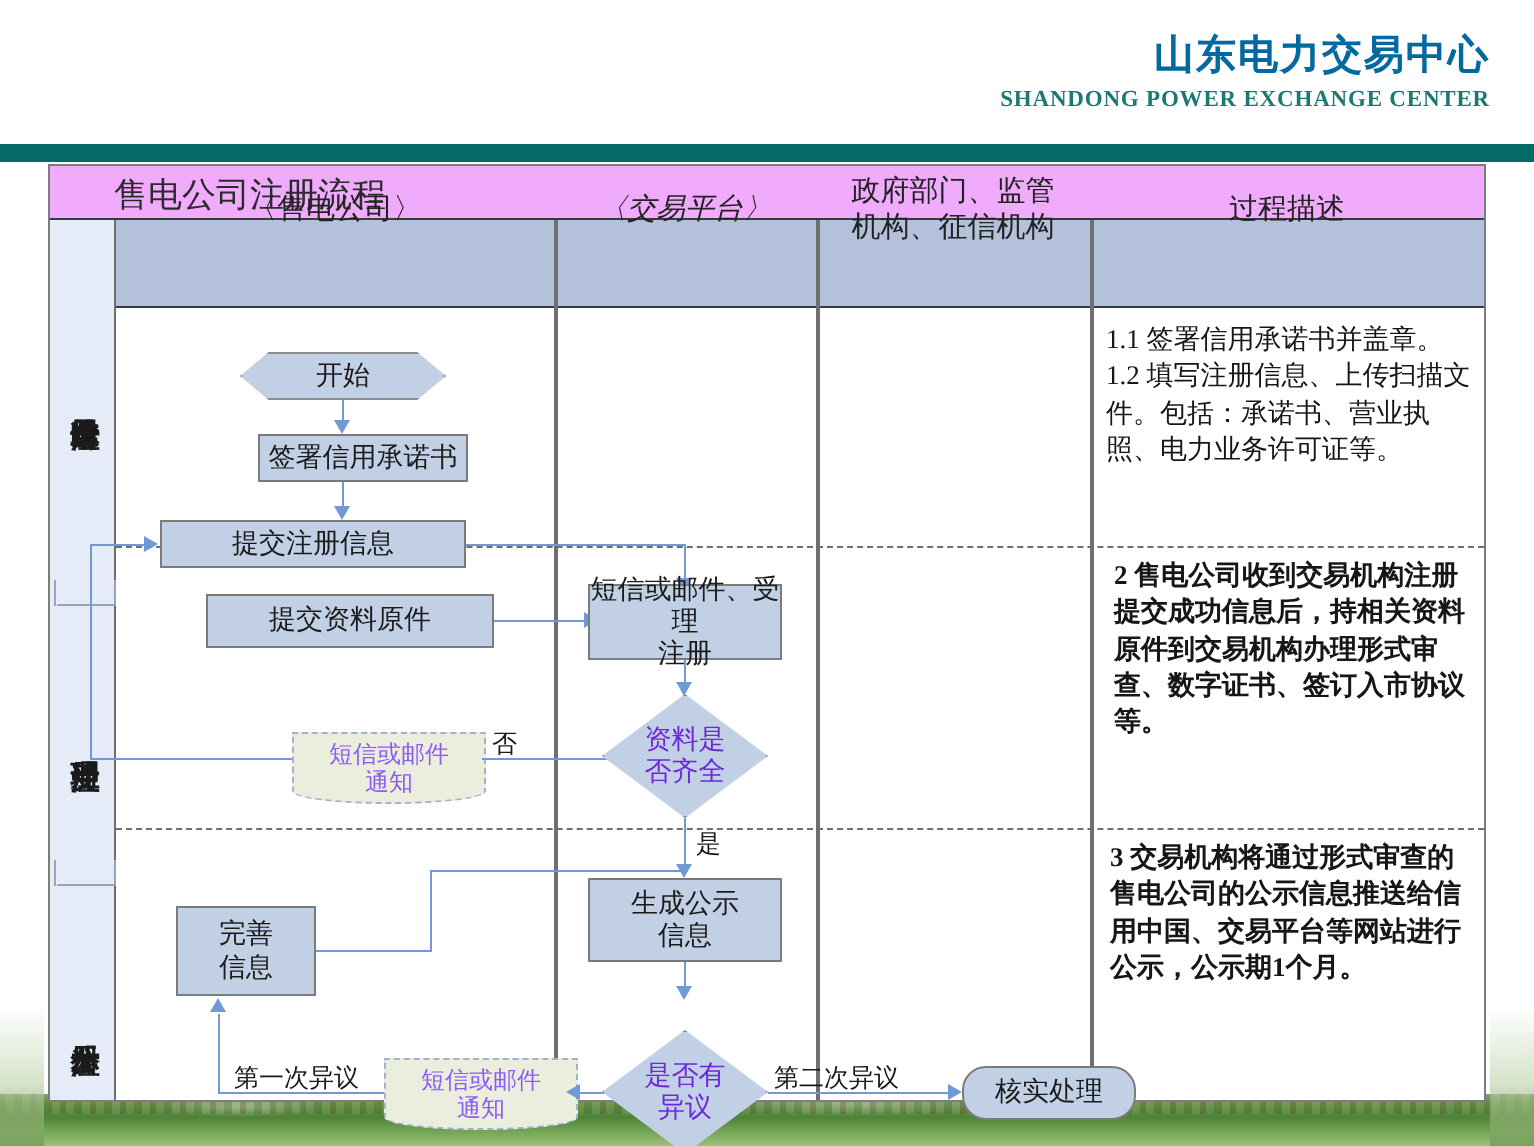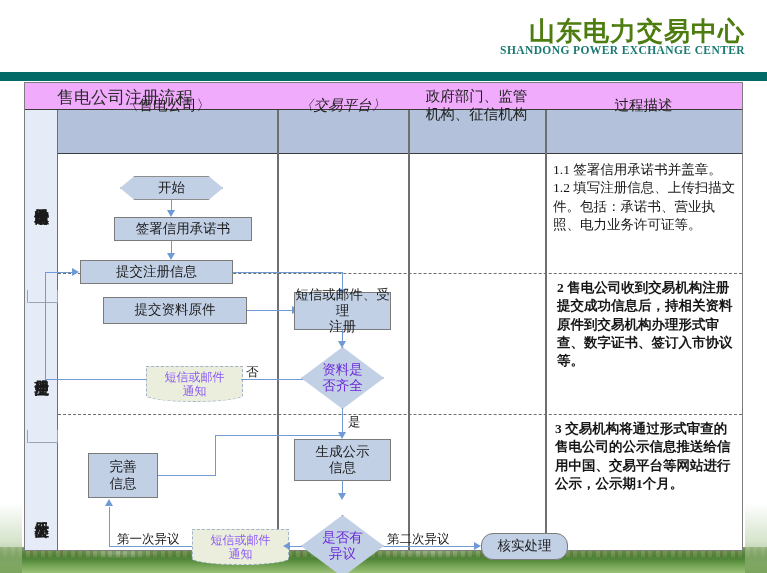--- a/index.html
+++ b/index.html
@@ -7,22 +7,22 @@
     width:767px;height:573px;overflow:hidden;position:relative;
     background:#ffffff;
     font-family:"Liberation Serif","DejaVu Serif",serif;
   }
 
   
   #header{position:absolute;left:0;top:0;width:767px;height:80px;}
   #logo-cn{
     position:absolute;right:22px;top:14px;
     font-family:"Liberation Sans","DejaVu Sans",sans-serif;
-    font-weight:bold;font-size:26px;letter-spacing:1px;
-    color:#4d7c0f;white-space:nowrap;
+    font-weight:bold;font-size:20px;letter-spacing:1px;
+    color:#0369a1;white-space:nowrap;
   }
   #logo-en{
     position:absolute;right:22px;top:44px;
     font-family:"Liberation Serif","DejaVu Serif",serif;
     font-weight:bold;font-size:11.5px;letter-spacing:.4px;
     color:#1a7a72;white-space:nowrap;
   }
   #teal-bar{position:absolute;left:0;top:72px;width:767px;height:9px;background:#046a67;}
 
   
@@ -181,21 +181,21 @@
     <div class="stage-label" style="top:346px;height:110px;">注册公示</div>
   </div>
 
   <div class="sec-divider" style="top:190px;"></div>
   <div class="sec-divider" style="top:331px;"></div>
 
   <div class="shape hex" style="left:95px;top:93px;width:103px;height:24px;">开始</div>
   <div class="ln lnv" style="left:146px;top:117px;height:13px;"></div>
   <div class="arw arw-d" style="left:142px;top:127px;"></div>
 
-  <div class="shape rect" style="left:89px;top:134px;width:138px;height:24px;">签署信用承诺书</div>
+  <div class="shape rect" style="left:104px;top:134px;width:105px;height:24px;">签署信用承诺书</div>
   <div class="ln lnv" style="left:146px;top:158px;height:15px;"></div>
   <div class="arw arw-d" style="left:142px;top:170px;"></div>
 
   <div class="shape rect" style="left:55px;top:177px;width:153px;height:24px;">提交注册信息</div>
 
   <div class="ln lnv" style="left:20px;top:189px;height:107px;"></div>
   <div class="ln lnh" style="left:20px;top:189px;width:28px;"></div>
   <div class="arw arw-r" style="left:47px;top:185px;"></div>
 
   <div class="ln lnh" style="left:208px;top:189px;width:110px;"></div>

